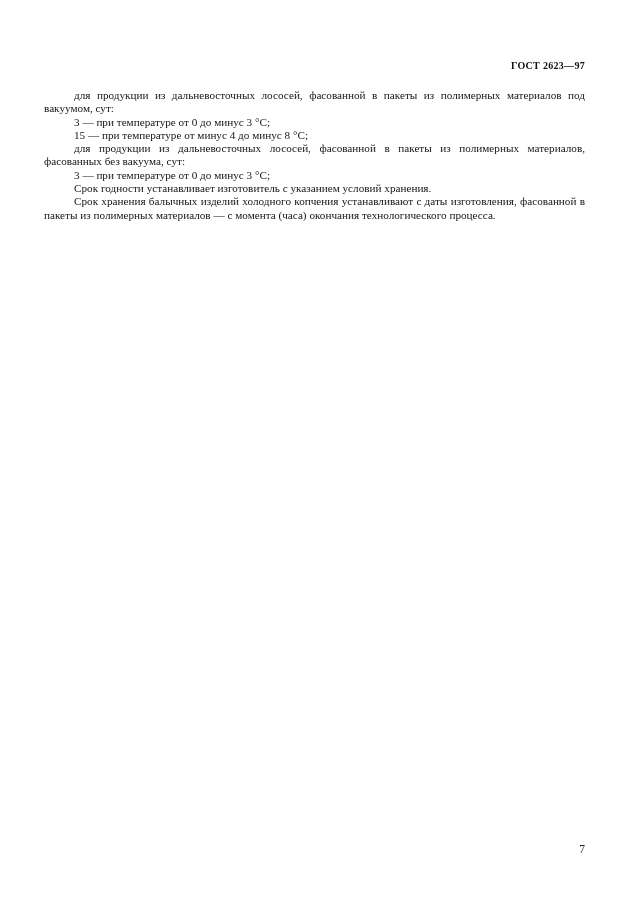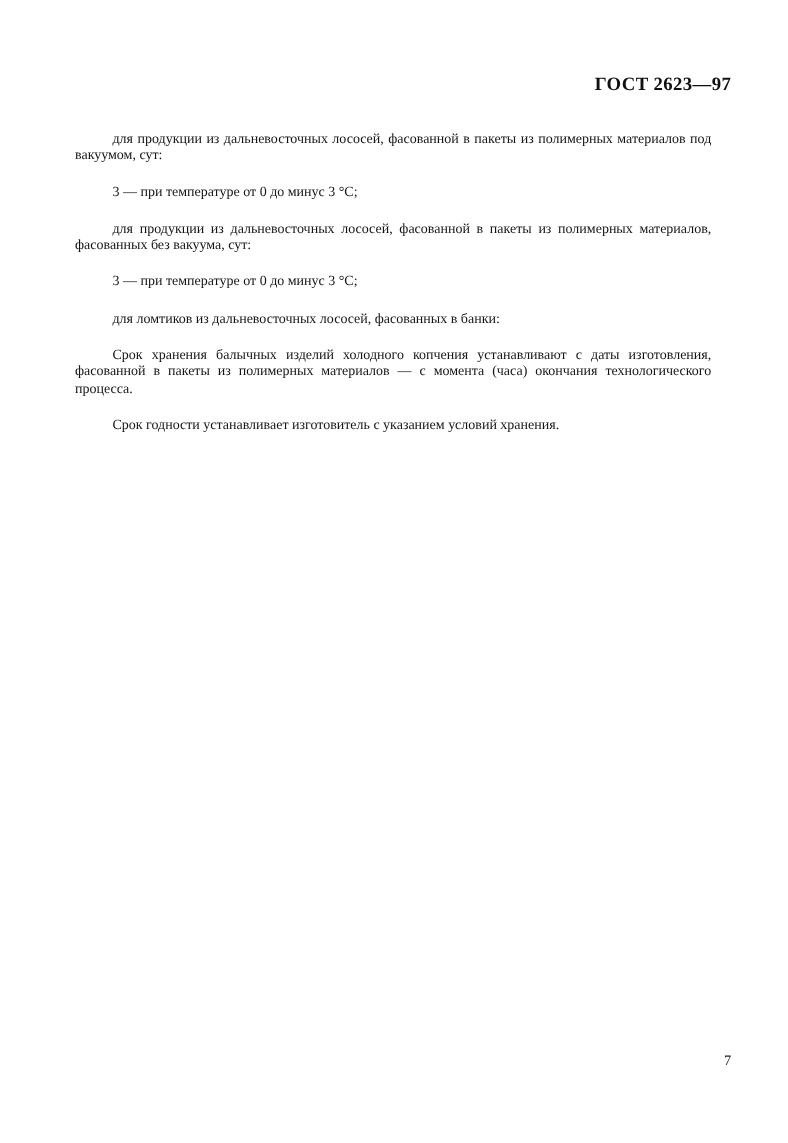--- a/index.html
+++ b/index.html
@@ -16,36 +16,36 @@
     font-family: "Liberation Serif", serif;
     overflow: hidden;
   }
   .doc-header {
     position: absolute;
     top: 60px;
     left: 44px;
     width: 541px;
     text-align: right;
     font-weight: bold;
-    font-size: 15px;
+    font-size: 10px;
     letter-spacing: 0.3px;
     color: #111111;
   }
   .doc-body {
     position: absolute;
     top: 89px;
     left: 44px;
     width: 541px;
     font-size: 11.2px;
     line-height: 13.3px;
     text-align: justify;
     color: #151515;
   }
   .doc-body p {
-    margin: 16px;
+    margin: 0;
     padding: 0;
     text-indent: 30px;
   }
   .page-number {
     position: absolute;
     top: 843px;
     left: 44px;
     width: 541px;
     text-align: right;
     font-size: 11.5px;
@@ -55,22 +55,22 @@
 </head>
 <body>
 
 <div class="page">
 
   <div class="doc-header">ГОСТ 2623—97</div>
 
   <div class="doc-body">
     <p>для продукции из дальневосточных лососей, фасованной в пакеты из полимерных материалов под вакуумом, сут:</p>
     <p>3 — при температуре от 0 до минус 3 °С;</p>
+    <p>15 — при температуре от минус 4 до минус 8 °С;</p>
     <p>для продукции из дальневосточных лососей, фасованной в пакеты из полимерных материалов, фасованных без вакуума, сут:</p>
     <p>3 — при температуре от 0 до минус 3 °С;</p>
-    <p>для ломтиков из дальневосточных лососей, фасованных в банки:</p>
+    <p>Срок годности устанавливает изготовитель с указанием условий хранения.</p>
     <p>Срок хранения балычных изделий холодного копчения устанавливают с даты изготовления, фасованной в пакеты из полимерных материалов — с момента (часа) окончания технологического процесса.</p>
-    <p>Срок годности устанавливает изготовитель с указанием условий хранения.</p>
   </div>
 
   <div class="page-number">7</div>
 
 </div>
 
 </body></html>

